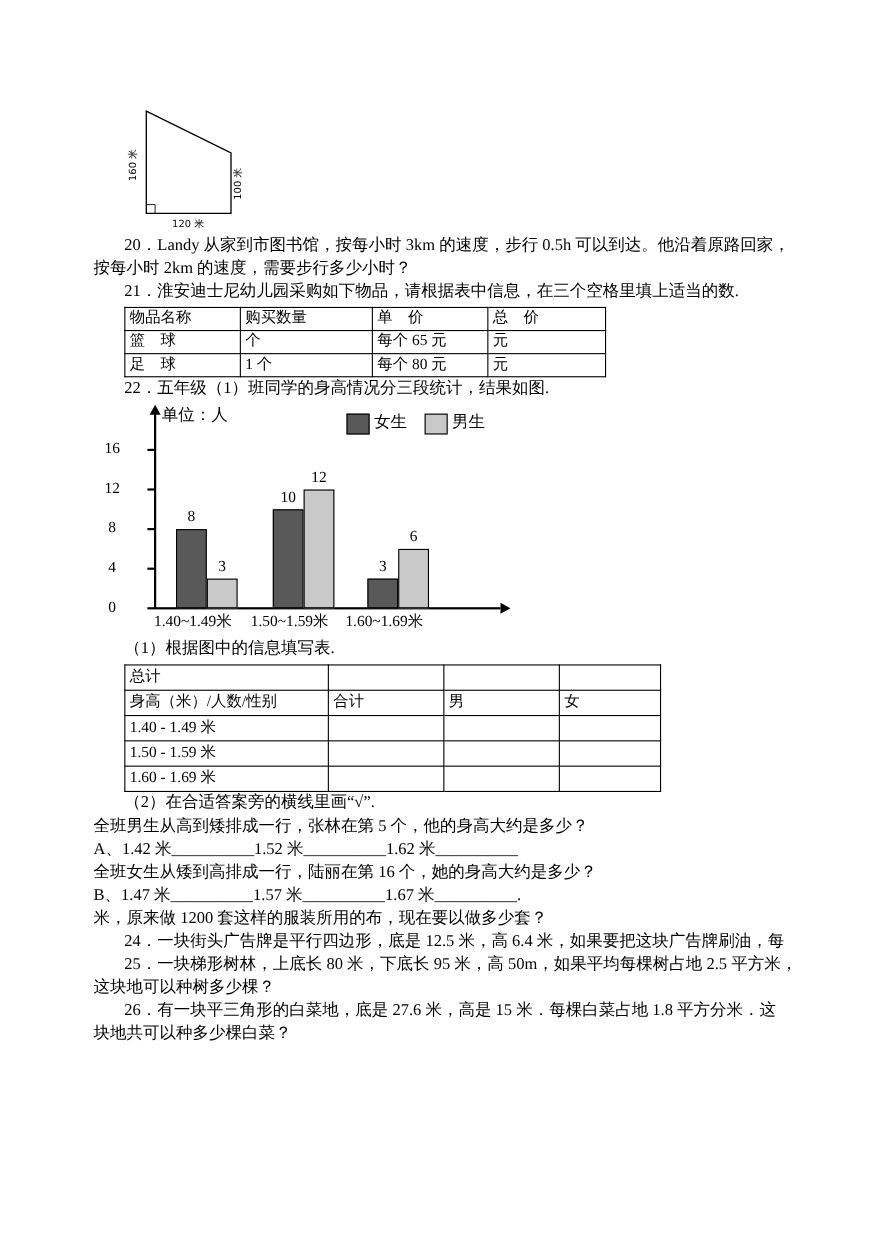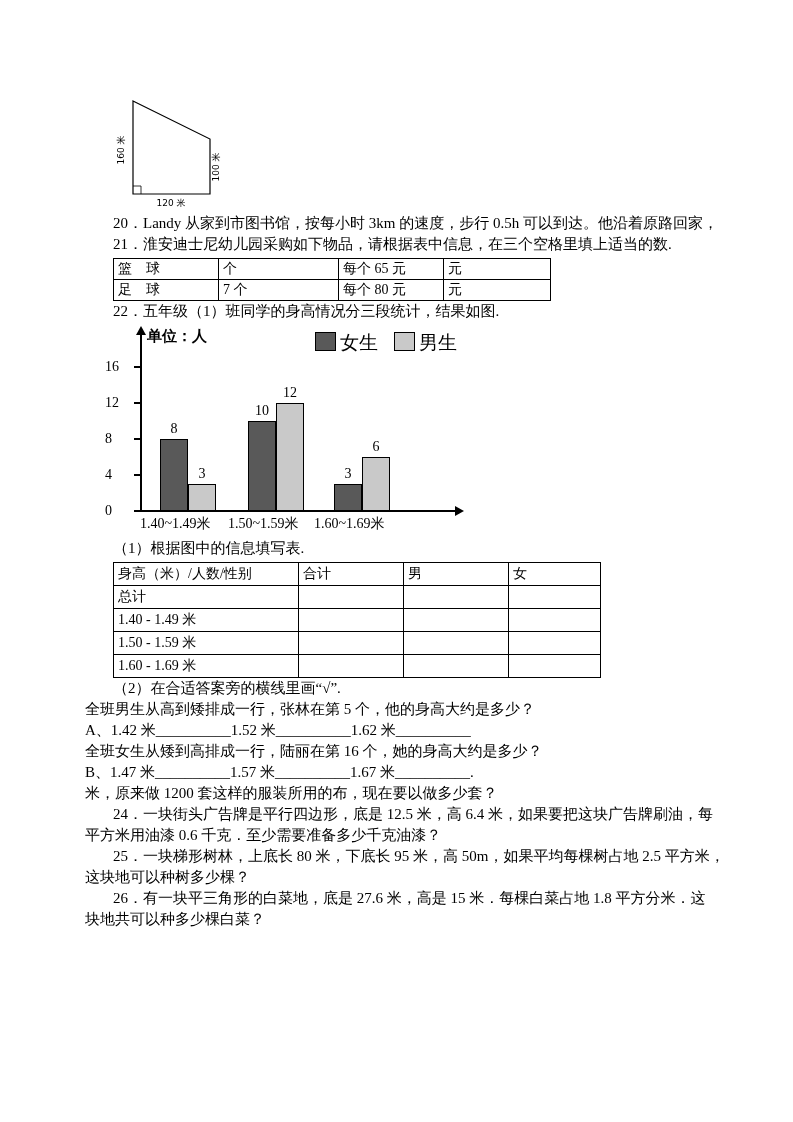--- a/index.html
+++ b/index.html
@@ -15,70 +15,77 @@
   .figlabel{font-size:9px;fill:#000;font-family:"DejaVu Sans",sans-serif}
 
   
   .tbl{border-collapse:collapse;margin-left:28px;margin-top:3px;font-size:14px}
   .tbl td{border:1px solid #000;padding:0 4px;height:20px;line-height:18px;white-space:nowrap}
   .t22 td{height:22px}
   .qty{padding-left:45px}
 
   
   .chart{position:relative;height:212px;width:480px;margin-top:4px;font-size:14px}
-  .unit-label{position:absolute;left:62px;top:0;font-weight:bold;font-size:15px}
+  .unit-label{position:absolute;left:62px;top:0;font-weight:normal;font-size:15px}
   .yaxis{position:absolute;left:55px;top:8px;height:177px;width:0;border-left:2px solid #000}
   .yarrow{position:absolute;left:51px;top:0;width:0;height:0;
           border-left:5px solid transparent;border-right:5px solid transparent;border-bottom:9px solid #000}
   .xaxis{position:absolute;left:55px;top:184px;width:315px;height:2px;background:#000}
   .xarrow{position:absolute;left:370px;top:180px;width:0;height:0;
           border-top:5px solid transparent;border-bottom:5px solid transparent;border-left:9px solid #000}
   .tick{position:absolute;left:49px;width:6px;height:2px;background:#000}
-  .ticklabel{position:absolute;left:20px;width:30px;text-align:left;line-height:20px}
+  .ticklabel{position:absolute;left:2px;width:30px;text-align:center;line-height:20px}
   .bar{position:absolute;border:1px solid #000;box-sizing:border-box}
   .vlabel{position:absolute;width:28px;text-align:center;line-height:18px}
   .clabel{position:absolute;top:188px;width:96px;text-align:left;line-height:20px}
   .legend{position:absolute;left:230px;top:6px;display:flex;gap:16px}
-  .legend-item{display:flex;align-items:flex-start;gap:4px;font-size:19px}
+  .legend-item{display:flex;align-items:flex-end;gap:4px;font-size:15px}
   .swatch{display:inline-block;width:19px;height:17px;border:1px solid #000}
 </style>
 </head>
 <body>
 
 <div class="page">
 
   <svg class="fig" width="122" height="118" viewBox="0 0 122 118">
     <polygon points="20,6 97,44 97,99 20,99" fill="none" stroke="#000" stroke-width="1.2"></polygon>
     <polyline points="20,91 28,91 28,99" fill="none" stroke="#000" stroke-width="0.8"></polyline>
     <text x="11" y="55" text-anchor="middle" transform="rotate(-90 11 55)" class="figlabel">160 米</text>
     <text x="106" y="72" text-anchor="middle" transform="rotate(-90 106 72)" class="figlabel">100 米</text>
     <text x="58" y="111" text-anchor="middle" class="figlabel">120 米</text>
   </svg>
 
   <p class="indent">20．Landy 从家到市图书馆，按每小时 3km 的速度，步行 0.5h 可以到达。他沿着原路回家，</p>
+  <p>按每小时 2km 的速度，需要步行多少小时？</p>
 
   <p class="indent">21．淮安迪士尼幼儿园采购如下物品，请根据表中信息，在三个空格里填上适当的数.</p>
 
   <table class="tbl t21">
     <colgroup>
         <col style="width:105px">
         <col style="width:120px">
         <col style="width:105px">
         <col style="width:107px">
       </colgroup>
     <tbody>
+        <tr>
+      <td>物品名称</td>
+      <td>购买数量</td>
+      <td>单　价</td>
+      <td>总　价</td>
+    </tr>
     <tr>
       <td>篮　球</td>
       <td class="qty">个</td>
       <td>每个 65 元</td>
       <td>元</td>
     </tr>
     <tr>
       <td>足　球</td>
-      <td class="qty">7 个</td>
+      <td class="qty">1 个</td>
       <td>每个 80 元</td>
       <td>元</td>
     </tr>
   </tbody>
     </table>
 
   <p class="indent">22．五年级（1）班同学的身高情况分三段统计，结果如图.</p>
 
   <div class="chart" id="chart">
     <div class="unit-label">单位：人</div>
@@ -129,30 +136,30 @@
 
   <table class="tbl t22">
     <colgroup>
         <col style="width:185px">
         <col style="width:105px">
         <col style="width:105px">
         <col style="width:92px">
       </colgroup>
     <tbody>
         <tr>
+      <td>总计</td>
+      <td></td>
+      <td></td>
+      <td></td>
+    </tr>
+    <tr>
       <td>身高（米）/人数/性别</td>
       <td>合计</td>
       <td>男</td>
       <td>女</td>
-    </tr>
-    <tr>
-      <td>总计</td>
-      <td></td>
-      <td></td>
-      <td></td>
     </tr>
     <tr>
       <td>1.40 - 1.49 米</td>
       <td></td>
       <td></td>
       <td></td>
     </tr>
     <tr>
       <td>1.50 - 1.59 米</td>
       <td></td>
@@ -169,19 +176,18 @@
     </table>
 
   <p class="indent">（2）在合适答案旁的横线里画“√”.</p>
   <p>全班男生从高到矮排成一行，张林在第 5 个，他的身高大约是多少？</p>
   <p>A、1.42 米__________1.52 米__________1.62 米__________</p>
   <p>全班女生从矮到高排成一行，陆丽在第 16 个，她的身高大约是多少？</p>
   <p>B、1.47 米__________1.57 米__________1.67 米__________.</p>
 
   <p>米，原来做 1200 套这样的服装所用的布，现在要以做多少套？</p>
   <p class="indent">24．一块街头广告牌是平行四边形，底是 12.5 米，高 6.4 米，如果要把这块广告牌刷油，每</p>
-  <p>平方米用油漆 0.6 千克．至少需要准备多少千克油漆？</p>
   <p class="indent">25．一块梯形树林，上底长 80 米，下底长 95 米，高 50m，如果平均每棵树占地 2.5 平方米，</p>
   <p>这块地可以种树多少棵？</p>
   <p class="indent">26．有一块平三角形的白菜地，底是 27.6 米，高是 15 米．每棵白菜占地 1.8 平方分米．这</p>
   <p>块地共可以种多少棵白菜？</p>
 
 </div>
 
 </body></html>

